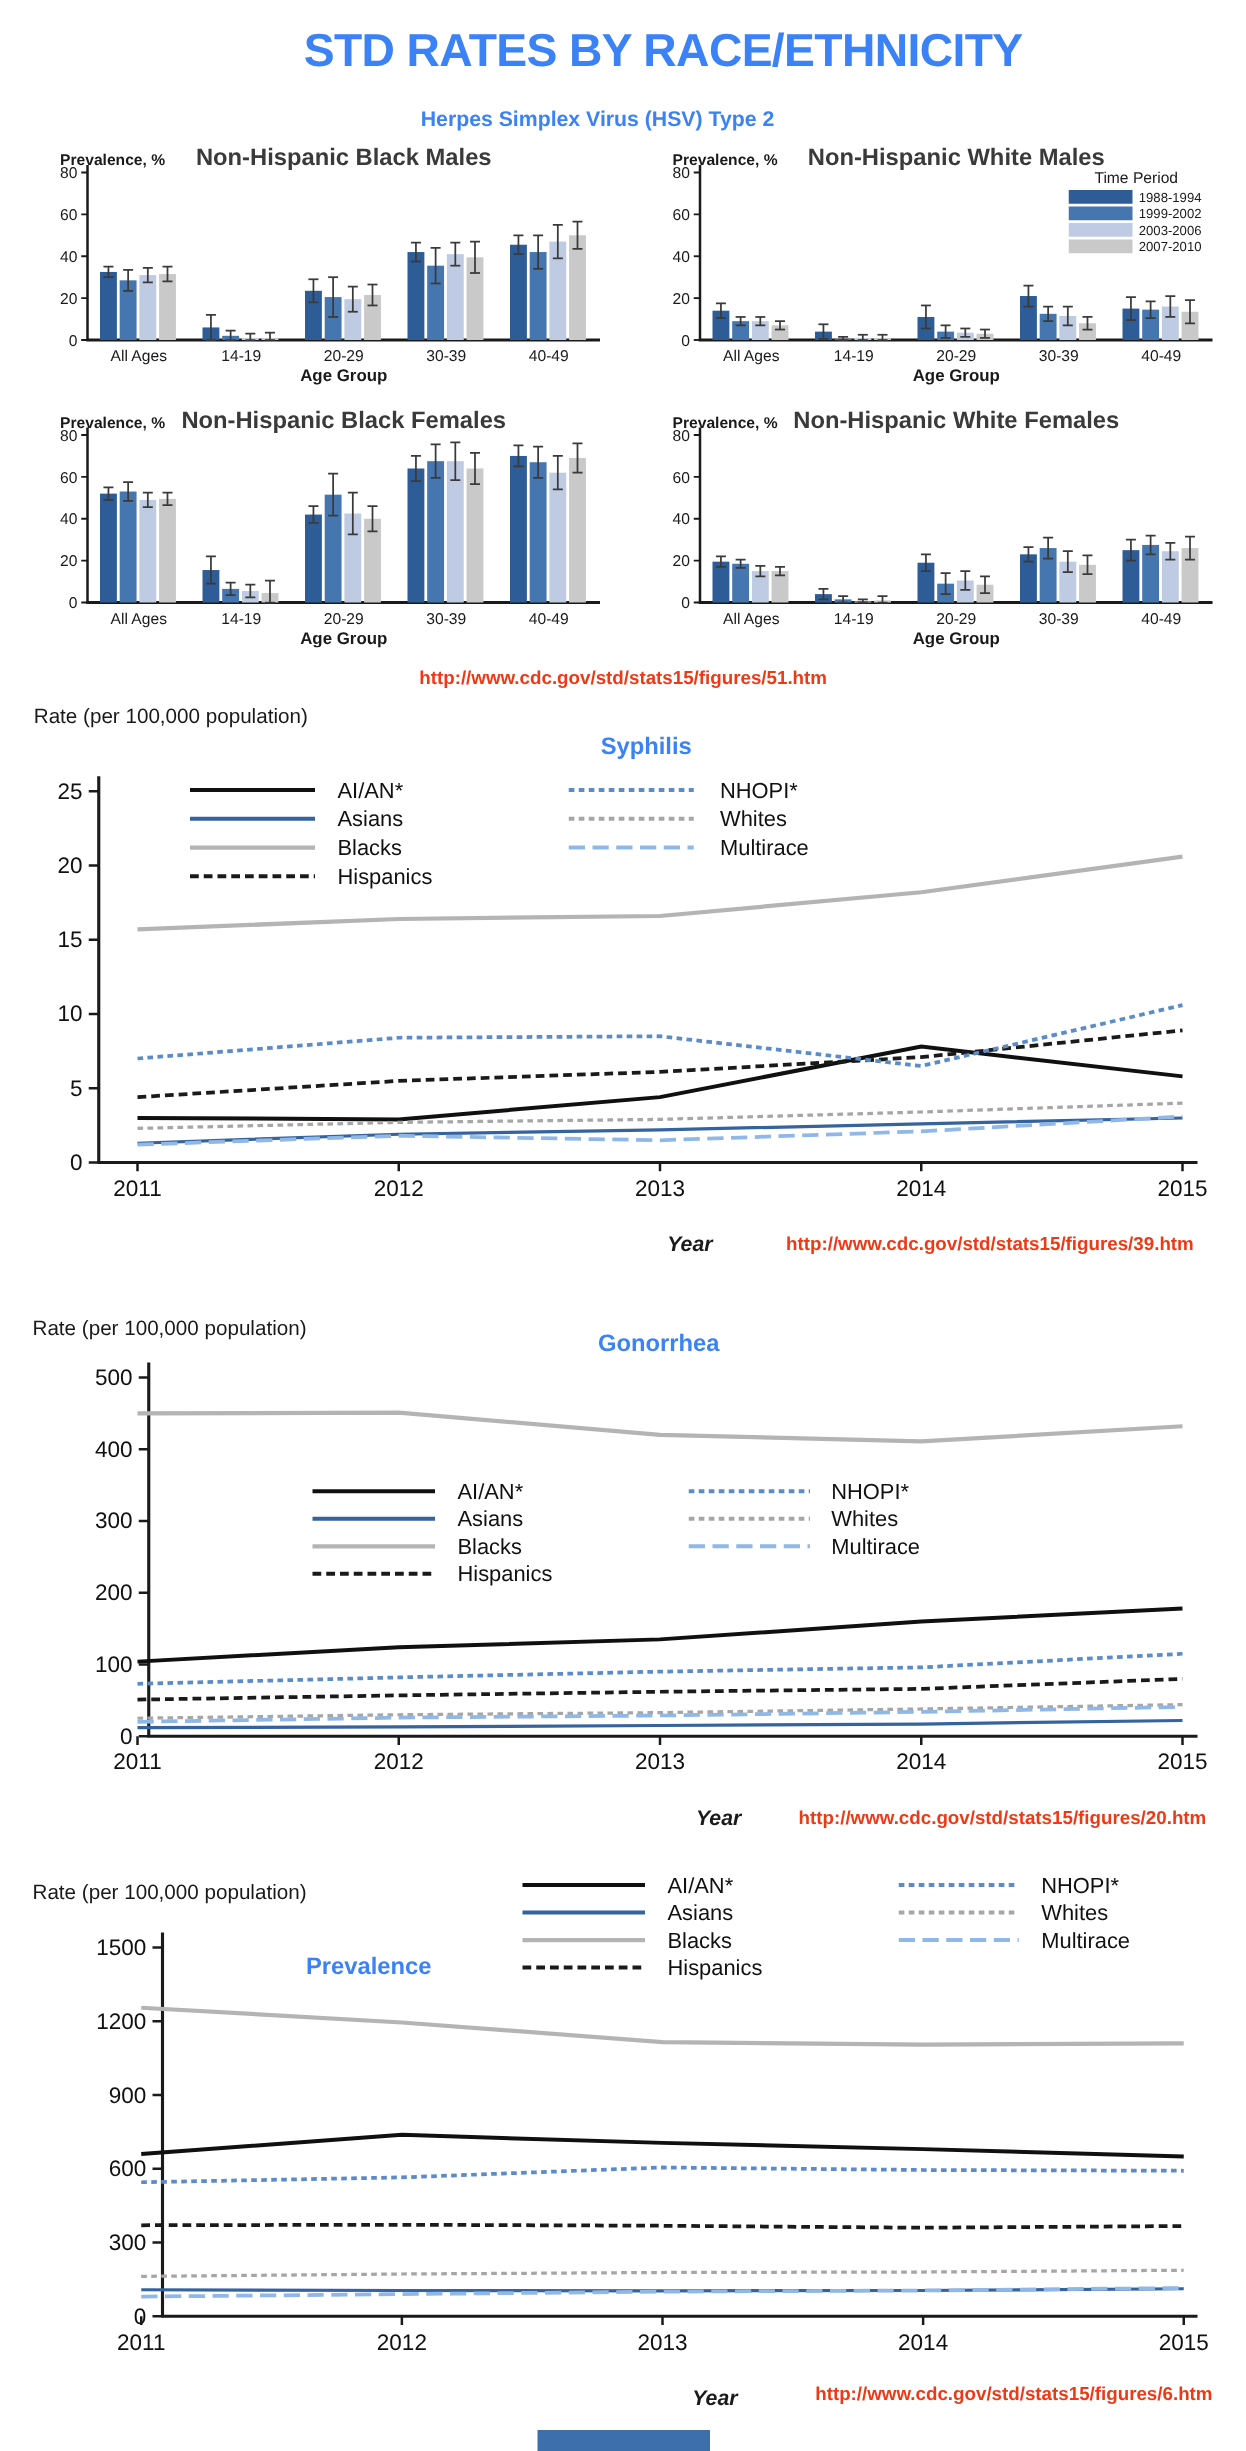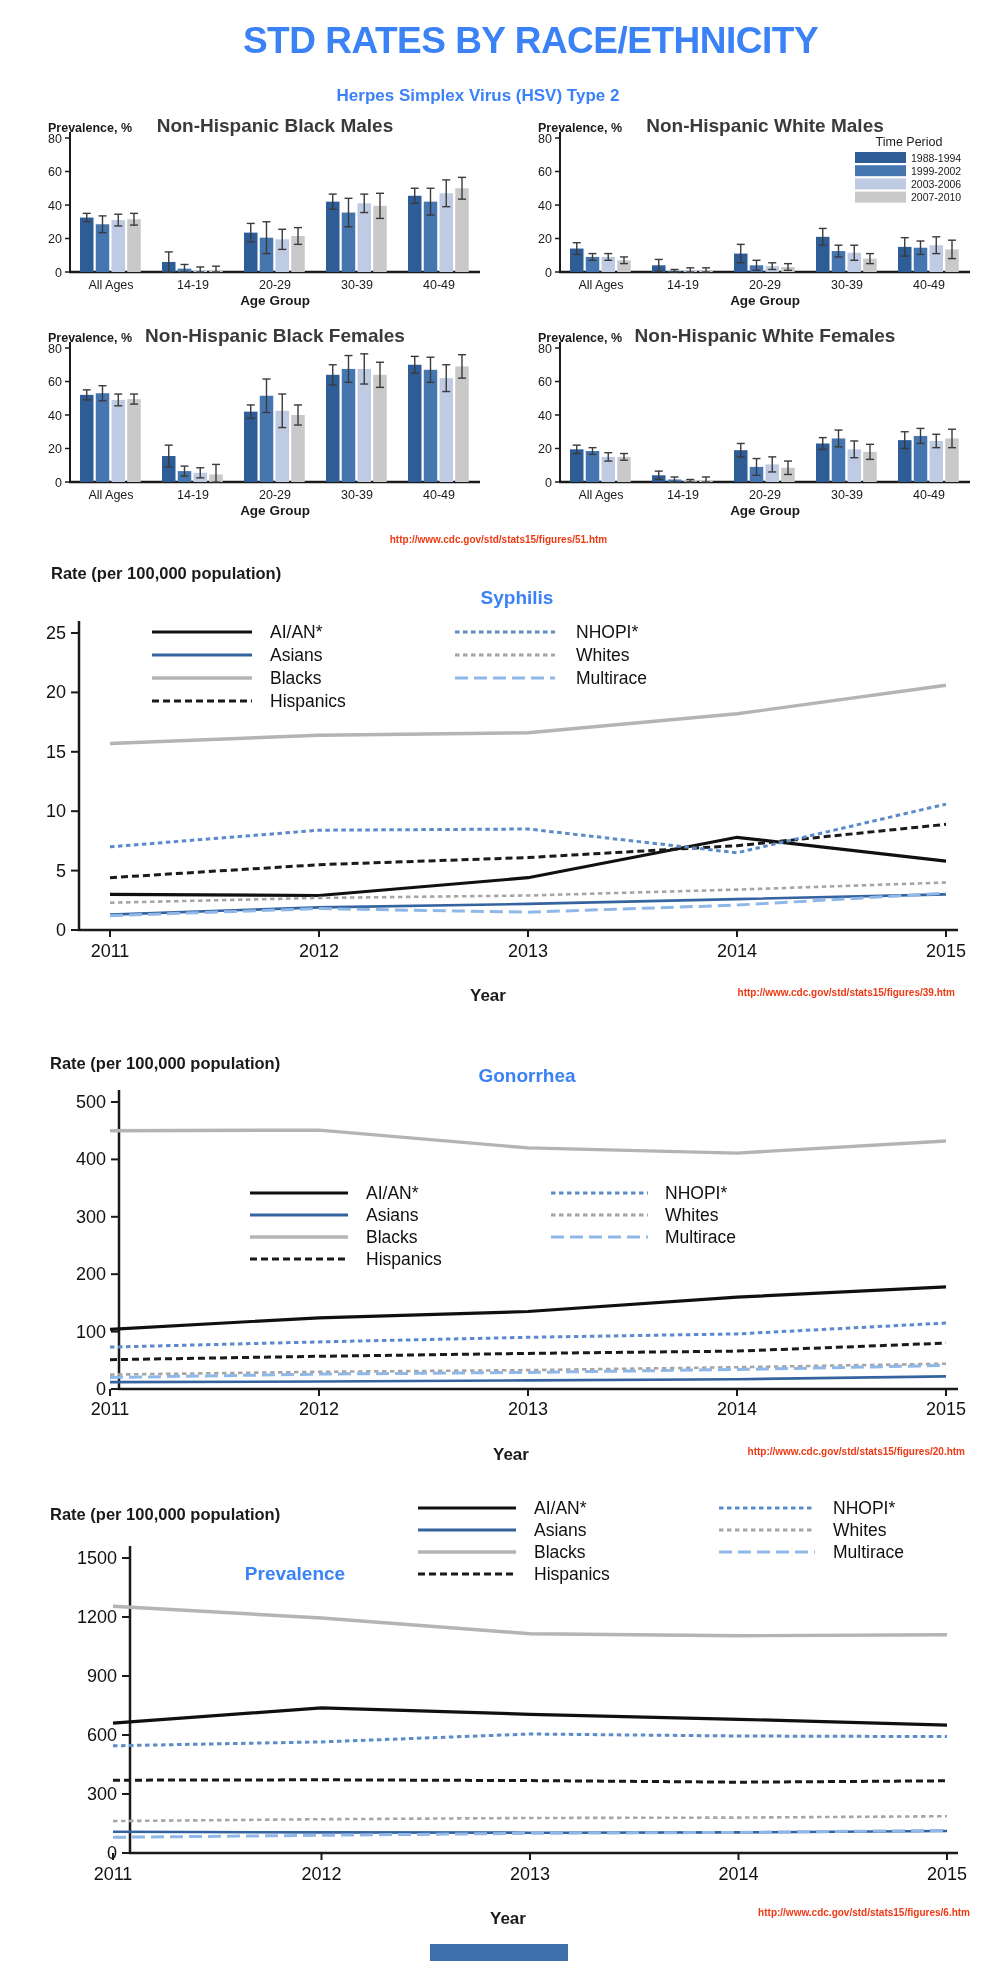--- a/index.html
+++ b/index.html
@@ -6,45 +6,45 @@
   body{width:997px;height:1961px;position:relative;overflow:hidden;
        font-family:"Liberation Sans",sans-serif;color:#1a1a1a;}
   .abs{position:absolute;}
   #page-title{top:20px;left:0;width:997px;text-align:center;
               font-size:37px;font-weight:bold;letter-spacing:-.5px;}
   #hsv-subtitle{top:86px;left:0;width:892px;text-align:center;
                 font-size:17px;font-weight:bold;}
   #hsv-grid{top:112px;left:18px;width:960px;display:grid;
             grid-template-columns:470px 470px;gap:14px 20px;position:absolute;}
   #hsv-grid svg{display:block;}
-  .url{color:#ee3915;font-weight:bold;font-size:10px;}
+  .url{color:#ee3915;font-weight:bold;font-size:15px;}
   #hsv-url{top:534px;left:0;width:997px;text-align:center;}
   .line-sec{position:absolute;left:0;width:997px;}
   #sec-syphilis{top:558px;height:452px;}
   #sec-gonorrhea{top:1040px;height:443px;}
   #sec-chlamydia{top:1483px;height:462px;}
-  .rate-label{position:absolute;font-size:16.5px;font-weight:bold;margin-left:24px;}
+  .rate-label{position:absolute;font-size:16.5px;font-weight:normal;}
   .sec-title{position:absolute;font-size:19px;font-weight:bold;margin-top:25px;}
   .red{color:#3b82f6;padding-left:32px;}
   #sec-syphilis .rate-label{left:27px;top:6px;}
   #sec-syphilis .sec-title{left:385px;top:4px;width:200px;text-align:center;}
   #sec-syphilis svg{position:absolute;left:0;top:24px;}
   #sec-syphilis .year-label{left:470px;top:428px;}
   #sec-syphilis .src-url{right:42px;top:429px;}
   #sec-gonorrhea .sec-title{left:395px;top:0;width:200px;text-align:center;}
   #sec-gonorrhea .rate-label{left:26px;top:14px;}
   #sec-gonorrhea svg{position:absolute;left:0;top:32px;}
   #sec-gonorrhea .year-label{left:493px;top:405px;}
   #sec-gonorrhea .src-url{right:32px;top:406px;}
   #sec-chlamydia svg{position:absolute;left:0;top:0;}
   #sec-chlamydia .rate-label{left:26px;top:22px;}
   #sec-chlamydia .sec-title{left:163px;top:55px;width:200px;text-align:center;}
   #sec-chlamydia .year-label{left:490px;top:426px;}
   #sec-chlamydia .src-url{right:27px;top:424px;}
-  .year-label{position:absolute;font-size:17px;font-weight:bold;width:100px;text-align:left;}
+  .year-label{position:absolute;font-size:17px;font-weight:bold;width:100px;text-align:right;font-style:italic;}
   .src-url{position:absolute;}
   #footer-strip{left:430px;top:1944px;width:138px;height:17px;background:#3e6fad;}
   svg text{font-family:"Liberation Sans",sans-serif;}
 </style>
 </head>
 <body>
 
 <div class="abs red" id="page-title">STD RATES BY RACE/ETHNICITY</div>
 <div class="abs red" id="hsv-subtitle">Herpes Simplex Virus (HSV) Type 2</div>
 

